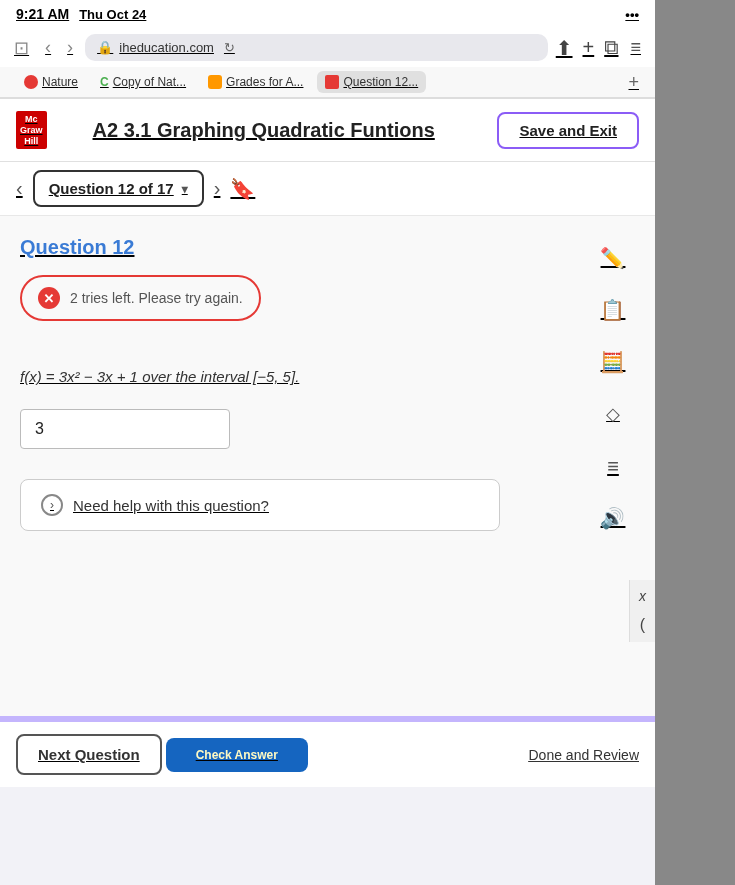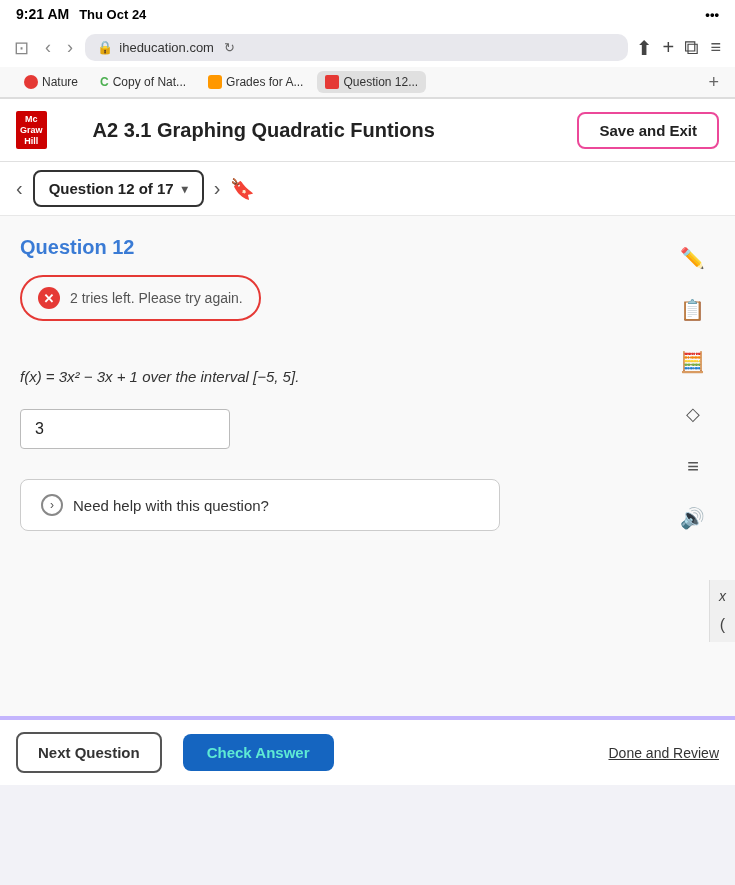--- a/index.html
+++ b/index.html
@@ -4,24 +4,25 @@
   <style>
     * { box-sizing: border-box; margin: 0; padding: 0; }
     body {
       font-family: -apple-system, BlinkMacSystemFont, 'Helvetica Neue', Arial, sans-serif;
       background: #888;
       width: 735px;
       min-height: 885px;
       overflow: hidden;
     }
     .device-frame {
-      width: 735px;
+      width: 655px;
       min-height: 885px;
       background: #f2f2f7;
       position: relative;
+      text-decoration: underline;
     }
     
     .status-bar {
       background: #fff;
       padding: 6px 16px;
       display: flex;
       justify-content: space-between;
       align-items: center;
       font-size: 13px;
       font-weight: 600;
@@ -140,21 +141,21 @@
       text-align: center;
     }
     .app-title {
       font-size: 20px;
       font-weight: 700;
       color: #222;
       margin-left: 36px;
     }
     .save-exit-btn {
       background: #fff;
-      border: 2px solid #ec4899;
+      border: 2px solid #8b5cf6;
       border-radius: 8px;
       padding: 8px 20px;
       font-size: 15px;
       font-weight: 600;
       color: #222;
       cursor: pointer;
     }
 
     
     .question-nav {
@@ -321,44 +322,44 @@
       width: 36px;
       height: 36px;
       display: flex;
       align-items: center;
       justify-content: center;
     }
 
     
     .bottom-bar {
       background: #fff;
-      border-top: 4px solid #c4b5fd;
+      border-top: 6px solid #c4b5fd;
       padding: 12px 16px;
       display: flex;
       align-items: center;
-      gap: 21px;
+      gap: 4px;
     }
     .next-q-btn {
       background: #fff;
       border: 2px solid #555;
       border-radius: 8px;
       padding: 10px 20px;
       font-size: 15px;
       font-weight: 600;
       color: #333;
       cursor: pointer;
     }
     .check-answer-btn {
       background: #1565c0;
       border: none;
       border-radius: 8px;
-      padding: 10px 24px;
-      font-size: 15px;
+      padding: 10px 30px;
+      font-size: 12px;
       font-weight: 600;
-      color: #5eead4;
+      color: #fef9c3;
       cursor: pointer;
     }
     .done-review-link {
       margin-left: auto;
       font-size: 14px;
       color: #333;
       text-decoration: underline;
       cursor: pointer;
       background: none;
       border: none;

